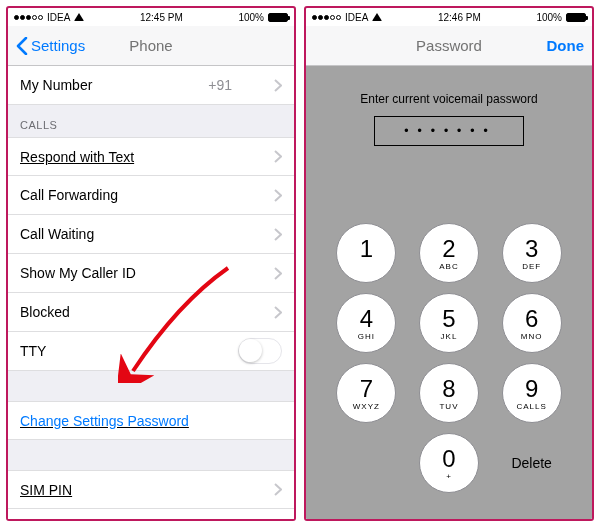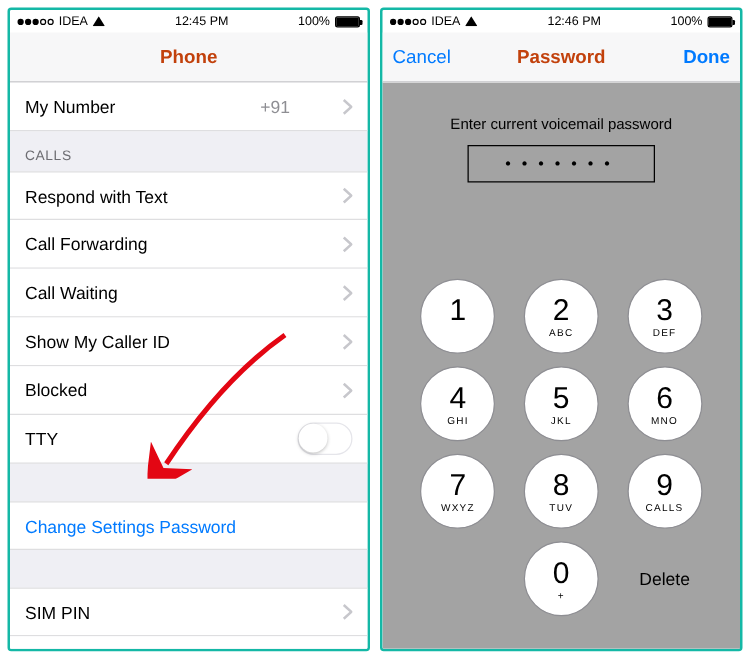--- a/index.html
+++ b/index.html
@@ -2,21 +2,21 @@
 <html><head>
 <meta charset="utf-8">
 <style>
   * { box-sizing: border-box; margin: 0; padding: 0; }
   html, body { background: #fff; font-family: -apple-system, "Helvetica Neue", Arial, sans-serif; }
   .canvas {
     width: 600px; height: 527px; background: #fff; position: relative;
     display: flex; gap: 8px; padding: 6px;
   }
   .phone {
-    flex: 1 1 0; border: 2px solid #14b8a6; border-radius: 3px; background: #fff;
+    flex: 1 1 0; border: 2px solid #be185d; border-radius: 3px; background: #fff;
     display: flex; flex-direction: column; overflow: hidden; position: relative;
   }
 
   
   .status-bar {
     height: 18px; display: flex; align-items: center; justify-content: space-between;
     padding: 0 6px; font-size: 10px; font-weight: 500; color: #000;
   }
   .status-left, .status-right { display: flex; align-items: center; gap: 4px; }
   .signal-dots { display: flex; gap: 1px; }
@@ -33,21 +33,21 @@
     content: ""; position: absolute; right: -3px; top: 2px; width: 2px; height: 4px; background: #000; border-radius: 0 1px 1px 0;
   }
   .battery .fill { width: 100%; height: 100%; background: #000; }
 
   
   .nav-bar {
     height: 40px; background: #f7f7f8; border-bottom: 1px solid #c5c5c7;
     display: flex; align-items: center; justify-content: center; position: relative;
     font-size: 15px;
   }
-  .nav-title { font-weight: 700; color: #c2410c; }
+  .nav-title { font-weight: 400; color: #737373; }
   .nav-left, .nav-right {
     position: absolute; top: 0; bottom: 0; display: flex; align-items: center; padding: 0 8px;
     color: #007aff; font-size: 15px;
   }
   .nav-left { left: 0; }
   .nav-right { right: 0; font-weight: 600; }
   .chevron-back {
     display: inline-block; margin-right: 3px;
   }
   .chevron-back svg { display: block; }
@@ -58,21 +58,21 @@
     background: #fff; height: 39px; display: flex; align-items: center;
     padding: 0 12px; border-bottom: 1px solid #dedee0; font-size: 14px; color: #000;
     position: relative;
     gap: 36px;
   }
   .row .label { flex: 1; }
   .row .detail { color: #8e8e93; margin-right: 6px; font-size: 14px; }
   .row .disclosure { color: #c7c7cc; }
   .row .disclosure svg { display: block; }
   .row.blue .label { color: #007aff; }
-  .row.first-of-group { border-top: 1px solid #dedee0; }
+  .row.first-of-group { border-top: 1px solid #dedee0; text-decoration: underline; }
   .section-hdr {
     height: 32px; display: flex; align-items: flex-end; padding: 0 12px 6px;
     font-size: 11px; color: #6d6d72; letter-spacing: 0.5px; text-align: right;
   }
   .section-gap { height: 30px; }
 
   
   .toggle {
     width: 44px; height: 26px; border-radius: 13px; background: #fff; border: 1.5px solid #e5e5ea;
     position: relative;
@@ -134,20 +134,28 @@
       <div>12:45 PM</div>
       <div class="status-right">
         <span>100%</span>
         <div class="battery">
             <div class="fill"></div>
           </div>
       </div>
     </div>
 
     <div class="nav-bar">
+      <div class="nav-left">
+        <span class="chevron-back">
+          <svg width="12" height="18" viewBox="0 0 12 18">
+              <polyline points="10,1 2,9 10,17" fill="none" stroke="#007aff" stroke-width="2.5" stroke-linecap="round" stroke-linejoin="round"></polyline>
+            </svg>
+        </span>
+        <span>Settings</span>
+      </div>
       <div class="nav-title">Phone</div>
     </div>
 
     <div class="content">
 
       <div class="row">
         <span class="label">My Number</span>
         <span class="detail">+91</span>
         <span class="disclosure">
             <svg width="8" height="13" viewBox="0 0 8 13">
@@ -254,23 +262,20 @@
       <div>12:46 PM</div>
       <div class="status-right">
         <span>100%</span>
         <div class="battery">
             <div class="fill"></div>
           </div>
       </div>
     </div>
 
     <div class="nav-bar">
-      <div class="nav-left">
-        <span>Cancel</span>
-      </div>
       <div class="nav-title">Password</div>
       <div class="nav-right">
         <span>Done</span>
       </div>
     </div>
 
     <div class="pw-content">
       <div class="pw-prompt">Enter current voicemail password</div>
       <div class="pw-box">
         <span>•••••••</span>

